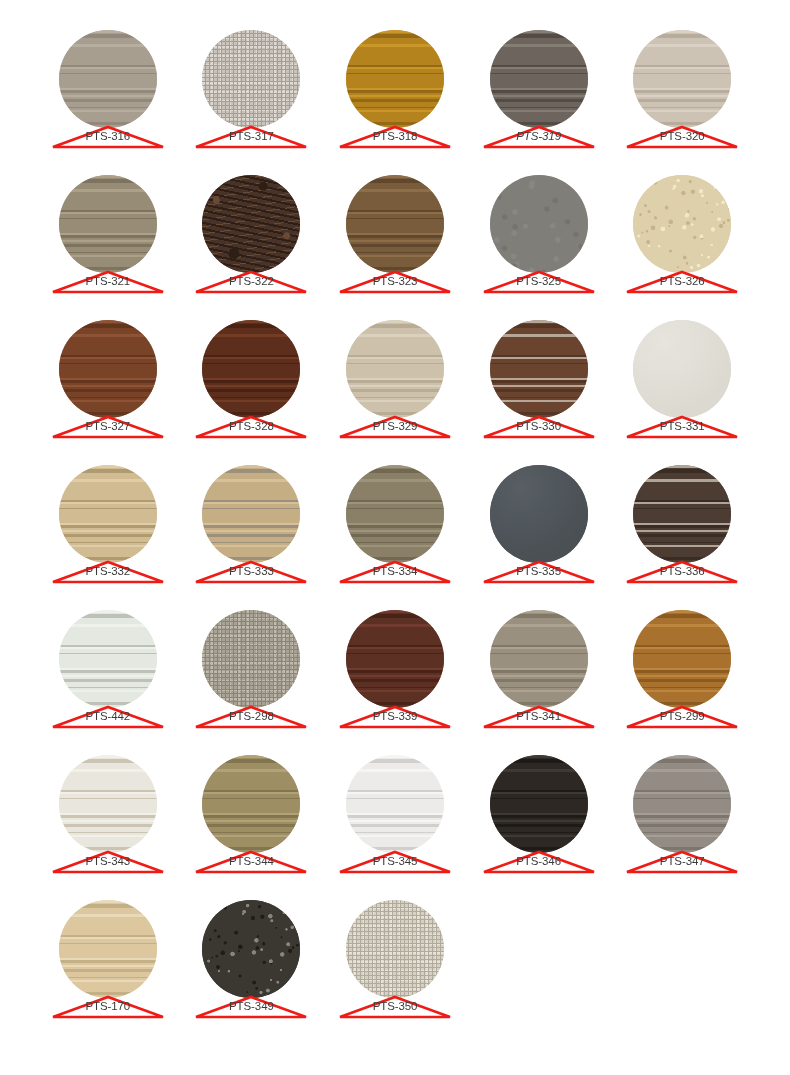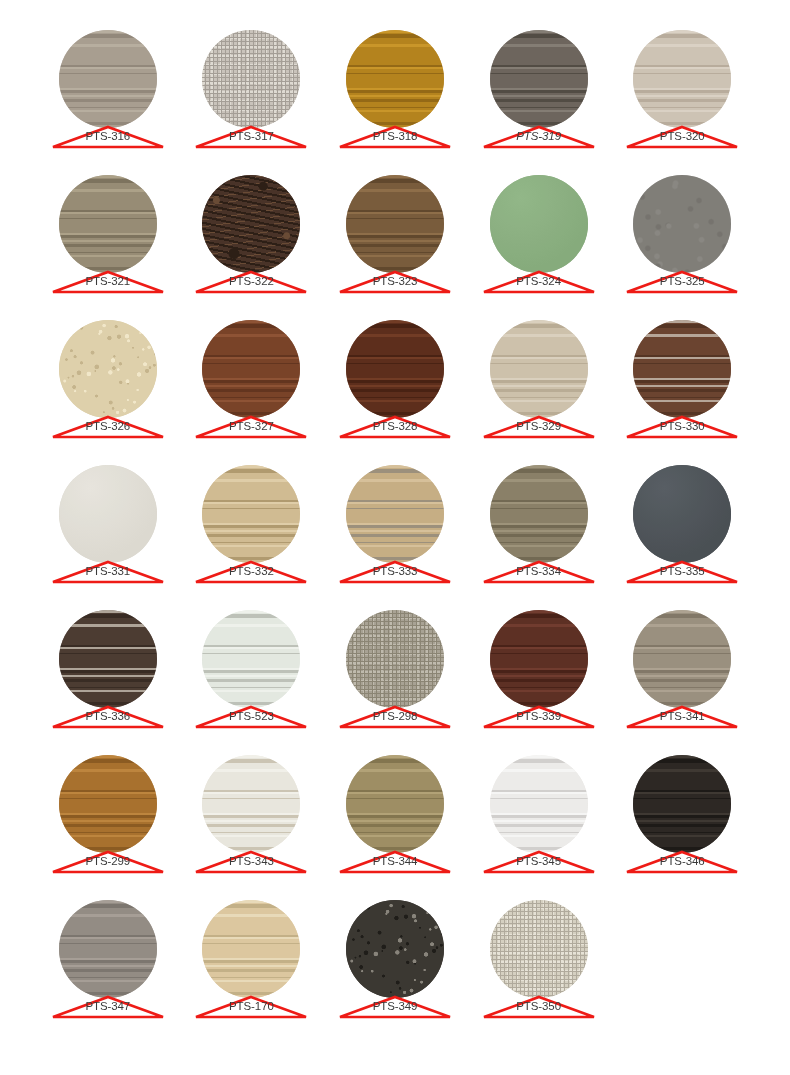--- a/index.html
+++ b/index.html
@@ -170,32 +170,20 @@
           <div class="tex" style="background: radial-gradient(circle, rgba(0, 0, 0, 0) 58%, rgba(0, 0, 0, 0.13) 100%);"></div>
         </div>
         <div class="label">
           <svg viewBox="0 0 116 26" preserveAspectRatio="none">
             <polygon points="58,3 113,23 3,23" fill="none" stroke="#ee1b16" stroke-width="2.6" stroke-linejoin="miter"></polygon>
           </svg>
           <div class="code" style="color: rgb(58, 58, 58);">PTS-323</div>
         </div>
       </div>
       <div class="cell">
-        <div class="swatch" style="background-color: rgb(135, 171, 125);">
-          <div class="tex" style="background-image: radial-gradient(circle at 35% 28%, rgb(148, 184, 138) 0%, transparent 62%); background-color: rgb(135, 171, 125); opacity: 0.9;"></div>
-          <div class="tex" style="background: radial-gradient(circle, rgba(0, 0, 0, 0) 58%, rgba(0, 0, 0, 0.13) 100%);"></div>
-        </div>
-        <div class="label">
-          <svg viewBox="0 0 116 26" preserveAspectRatio="none">
-            <polygon points="58,3 113,23 3,23" fill="none" stroke="#ee1b16" stroke-width="2.6" stroke-linejoin="miter"></polygon>
-          </svg>
-          <div class="code" style="color: rgb(58, 58, 58);">PTS-324</div>
-        </div>
-      </div>
-      <div class="cell">
         <div class="swatch" style="background-color: rgb(128, 126, 121);">
           <div class="tex" style="background-image: radial-gradient(circle at 93% 79.3%, rgb(109, 107, 102) 0px, rgb(109, 107, 102) 2px, transparent 3.5px), radial-gradient(circle at 44% 89.4%, rgb(145, 143, 138) 0px, rgb(145, 143, 138) 2px, transparent 3.5px), radial-gradient(circle at 26.3% 88.2%, rgb(109, 107, 102) 0px, rgb(109, 107, 102) 2px, transparent 3.5px), radial-gradient(circle at 64.4% 30.1%, rgb(109, 107, 102) 0px, rgb(109, 107, 102) 2px, transparent 3.5px), radial-gradient(circle at 12.6% 96.7%, rgb(109, 107, 102) 0px, rgb(109, 107, 102) 2px, transparent 3.5px), radial-gradient(circle at 0.3% 19.7%, rgb(109, 107, 102) 0px, rgb(109, 107, 102) 2px, transparent 3.5px), radial-gradient(circle at 74.7% 48.1%, rgb(109, 107, 102) 0px, rgb(109, 107, 102) 2px, transparent 3.5px), radial-gradient(circle at 4.3% 45.8%, rgb(109, 107, 102) 0px, rgb(109, 107, 102) 2px, transparent 3.5px), radial-gradient(circle at 84.1% 1%, rgb(145, 143, 138) 0px, rgb(145, 143, 138) 2px, transparent 3.5px), radial-gradient(circle at 30% 52.4%, rgb(109, 107, 102) 0px, rgb(109, 107, 102) 2px, transparent 3.5px), radial-gradient(circle at 44.6% 15.4%, rgb(145, 143, 138) 0px, rgb(145, 143, 138) 2px, transparent 3.5px), radial-gradient(circle at 3.2% 74.3%, rgb(109, 107, 102) 0px, rgb(109, 107, 102) 2px, transparent 3.5px), radial-gradient(circle at 66.6% 63.4%, rgb(145, 143, 138) 0px, rgb(145, 143, 138) 2px, transparent 3.5px), radial-gradient(circle at 18.5% 8%, rgb(109, 107, 102) 0px, rgb(109, 107, 102) 2px, transparent 3.5px), radial-gradient(circle at 33.2% 5.8%, rgb(109, 107, 102) 0px, rgb(109, 107, 102) 2px, transparent 3.5px), radial-gradient(circle at 57.2% 37.2%, rgb(109, 107, 102) 0px, rgb(109, 107, 102) 2px, transparent 3.5px), radial-gradient(circle at 64.2% 97.9%, rgb(145, 143, 138) 0px, rgb(145, 143, 138) 2px, transparent 3.5px), radial-gradient(circle at 14.4% 63.7%, rgb(145, 143, 138) 0px, rgb(145, 143, 138) 2px, transparent 3.5px), radial-gradient(circle at 75.5% 1.3%, rgb(109, 107, 102) 0px, rgb(109, 107, 102) 2px, transparent 3.5px), radial-gradient(circle at 29.5% 85.7%, rgb(109, 107, 102) 0px, rgb(109, 107, 102) 2px, transparent 3.5px), radial-gradient(circle at 35.2% 93.4%, rgb(109, 107, 102) 0px, rgb(109, 107, 102) 2px, transparent 3.5px), radial-gradient(circle at 29.2% 57.7%, rgb(145, 143, 138) 0px, rgb(145, 143, 138) 2px, transparent 3.5px), radial-gradient(circle at 62.2% 51.6%, rgb(145, 143, 138) 0px, rgb(145, 143, 138) 2px, transparent 3.5px), radial-gradient(circle at 65.1% 79.7%, rgb(145, 143, 138) 0px, rgb(145, 143, 138) 2px, transparent 3.5px), radial-gradient(circle at 38.8% 51.7%, rgb(145, 143, 138) 0px, rgb(145, 143, 138) 2px, transparent 3.5px), radial-gradient(circle at 95.7% 46.6%, rgb(109, 107, 102) 0px, rgb(109, 107, 102) 2px, transparent 3.5px), radial-gradient(circle at 97.2% 22.7%, rgb(109, 107, 102) 0px, rgb(109, 107, 102) 2px, transparent 3.5px), radial-gradient(circle at 38.3% 51.2%, rgb(109, 107, 102) 0px, rgb(109, 107, 102) 2px, transparent 3.5px), radial-gradient(circle at 16.3% 27.1%, rgb(109, 107, 102) 0px, rgb(109, 107, 102) 2px, transparent 3.5px), radial-gradient(circle at 21.2% 44.1%, rgb(109, 107, 102) 0px, rgb(109, 107, 102) 2px, transparent 3.5px), radial-gradient(circle at 82% 58.7%, rgb(109, 107, 102) 0px, rgb(109, 107, 102) 2px, transparent 3.5px), radial-gradient(circle at 28.8% 77.4%, rgb(145, 143, 138) 0px, rgb(145, 143, 138) 2px, transparent 3.5px), radial-gradient(circle at 86.2% 69.1%, rgb(109, 107, 102) 0px, rgb(109, 107, 102) 2px, transparent 3.5px), radial-gradient(circle at 4.9% 23.2%, rgb(145, 143, 138) 0px, rgb(145, 143, 138) 2px, transparent 3.5px), radial-gradient(circle at 83.7% 20.4%, rgb(145, 143, 138) 0px, rgb(145, 143, 138) 2px, transparent 3.5px), radial-gradient(circle at 31.4% 84.1%, rgb(145, 143, 138) 0px, rgb(145, 143, 138) 2px, transparent 3.5px), radial-gradient(circle at 21% 70.6%, rgb(109, 107, 102) 0px, rgb(109, 107, 102) 2px, transparent 3.5px), radial-gradient(circle at 29.8% 39.9%, rgb(145, 143, 138) 0px, rgb(145, 143, 138) 2px, transparent 3.5px), radial-gradient(circle at 46.1% 94.7%, rgb(145, 143, 138) 0px, rgb(145, 143, 138) 2px, transparent 3.5px), radial-gradient(circle at 80.6% 16.8%, rgb(145, 143, 138) 0px, rgb(145, 143, 138) 2px, transparent 3.5px), radial-gradient(circle at 45.4% 95.7%, rgb(109, 107, 102) 0px, rgb(109, 107, 102) 2px, transparent 3.5px), radial-gradient(circle at 86.3% 82.2%, rgb(145, 143, 138) 0px, rgb(145, 143, 138) 2px, transparent 3.5px), radial-gradient(circle at 54.4% 90.9%, rgb(109, 107, 102) 0px, rgb(109, 107, 102) 2px, transparent 3.5px), radial-gradient(circle at 12% 72.3%, rgb(145, 143, 138) 0px, rgb(145, 143, 138) 2px, transparent 3.5px), radial-gradient(circle at 44% 18%, rgb(145, 143, 138) 0px, rgb(145, 143, 138) 2px, transparent 3.5px), radial-gradient(circle at 62.2% 2.6%, rgb(145, 143, 138) 0px, rgb(145, 143, 138) 2px, transparent 3.5px); background-color: rgb(128, 126, 121); opacity: 0.55;"></div>
           <div class="tex" style="background: radial-gradient(circle, rgba(0, 0, 0, 0) 58%, rgba(0, 0, 0, 0.13) 100%);"></div>
         </div>
         <div class="label">
           <svg viewBox="0 0 116 26" preserveAspectRatio="none">
             <polygon points="58,3 113,23 3,23" fill="none" stroke="#ee1b16" stroke-width="2.6" stroke-linejoin="miter"></polygon>
           </svg>
           <div class="code" style="color: rgb(58, 58, 58);">PTS-325</div>
         </div>
@@ -334,21 +322,21 @@
       </div>
       <div class="cell">
         <div class="swatch" style="background-color: rgb(227, 232, 224);">
           <div class="tex" style="background-image: linear-gradient(transparent 59.7%, rgb(176, 181, 171) 59.7%, rgb(176, 181, 171) 61%, transparent 61%), linear-gradient(transparent 67.2%, rgb(176, 181, 171) 67.2%, rgb(176, 181, 171) 69.1%, transparent 69.1%), linear-gradient(transparent 7.5%, rgb(242, 245, 239) 7.5%, rgb(242, 245, 239) 10.6%, transparent 10.6%), linear-gradient(transparent 99.3%, rgb(242, 245, 239) 99.3%, rgb(242, 245, 239) 100%, transparent 100%), linear-gradient(transparent 7.2%, rgb(176, 181, 171) 7.2%, rgb(176, 181, 171) 9.4%, transparent 9.4%), linear-gradient(transparent 74.1%, rgb(176, 181, 171) 74.1%, rgb(176, 181, 171) 74.8%, transparent 74.8%), linear-gradient(transparent 20.4%, rgb(242, 245, 239) 20.4%, rgb(242, 245, 239) 23.2%, transparent 23.2%), linear-gradient(transparent 14.6%, rgb(176, 181, 171) 14.6%, rgb(176, 181, 171) 15.2%, transparent 15.2%), linear-gradient(transparent 86.3%, rgb(176, 181, 171) 86.3%, rgb(176, 181, 171) 88.9%, transparent 88.9%), linear-gradient(transparent 3.6%, rgb(242, 245, 239) 3.6%, rgb(242, 245, 239) 5%, transparent 5%), linear-gradient(transparent 38.3%, rgb(176, 181, 171) 38.3%, rgb(176, 181, 171) 39.6%, transparent 39.6%), linear-gradient(transparent 87.4%, rgb(242, 245, 239) 87.4%, rgb(242, 245, 239) 89.4%, transparent 89.4%), linear-gradient(transparent 57.4%, rgb(242, 245, 239) 57.4%, rgb(242, 245, 239) 59%, transparent 59%), linear-gradient(transparent 60.1%, rgb(176, 181, 171) 60.1%, rgb(176, 181, 171) 61.5%, transparent 61.5%), linear-gradient(transparent 39.9%, rgb(242, 245, 239) 39.9%, rgb(242, 245, 239) 41.9%, transparent 41.9%), linear-gradient(transparent 59.1%, rgb(176, 181, 171) 59.1%, rgb(176, 181, 171) 61%, transparent 61%), linear-gradient(transparent 45.2%, rgb(176, 181, 171) 45.2%, rgb(176, 181, 171) 45.9%, transparent 45.9%), linear-gradient(transparent 12.1%, rgb(176, 181, 171) 12.1%, rgb(176, 181, 171) 14.8%, transparent 14.8%), linear-gradient(transparent 93.2%, rgb(176, 181, 171) 93.2%, rgb(176, 181, 171) 94.4%, transparent 94.4%), linear-gradient(transparent 63.2%, rgb(242, 245, 239) 63.2%, rgb(242, 245, 239) 65.5%, transparent 65.5%), linear-gradient(transparent 61.7%, rgb(242, 245, 239) 61.7%, rgb(242, 245, 239) 62.2%, transparent 62.2%), linear-gradient(transparent 76.6%, rgb(242, 245, 239) 76.6%, rgb(242, 245, 239) 78.2%, transparent 78.2%); background-color: rgb(227, 232, 224); opacity: 0.75;"></div>
           <div class="tex" style="background: radial-gradient(circle, rgba(0, 0, 0, 0) 58%, rgba(0, 0, 0, 0.13) 100%);"></div>
         </div>
         <div class="label">
           <svg viewBox="0 0 116 26" preserveAspectRatio="none">
             <polygon points="58,3 113,23 3,23" fill="none" stroke="#ee1b16" stroke-width="2.6" stroke-linejoin="miter"></polygon>
           </svg>
-          <div class="code" style="color: rgb(58, 58, 58);">PTS-523</div>
+          <div class="code" style="color: rgb(58, 58, 58);">PTS-442</div>
         </div>
       </div>
       <div class="cell">
         <div class="swatch" style="background-color: rgb(168, 163, 149);">
           <div class="tex" style="background-image: repeating-linear-gradient(90deg, rgb(134, 129, 111) 0px, rgb(134, 129, 111) 1px, transparent 1px, transparent 4px), repeating-linear-gradient(0deg, rgb(134, 129, 111) 0px, rgb(134, 129, 111) 1px, transparent 1px, transparent 4px), repeating-linear-gradient(90deg, rgb(196, 191, 178) 0px, rgb(196, 191, 178) 2px, transparent 2px, transparent 9px), repeating-linear-gradient(0deg, rgb(196, 191, 178) 0px, rgb(196, 191, 178) 2px, transparent 2px, transparent 9px); background-color: rgb(168, 163, 149); opacity: 0.85;"></div>
           <div class="tex" style="background: radial-gradient(circle, rgba(0, 0, 0, 0) 58%, rgba(0, 0, 0, 0.13) 100%);"></div>
         </div>
         <div class="label">
           <svg viewBox="0 0 116 26" preserveAspectRatio="none">
             <polygon points="58,3 113,23 3,23" fill="none" stroke="#ee1b16" stroke-width="2.6" stroke-linejoin="miter"></polygon>

